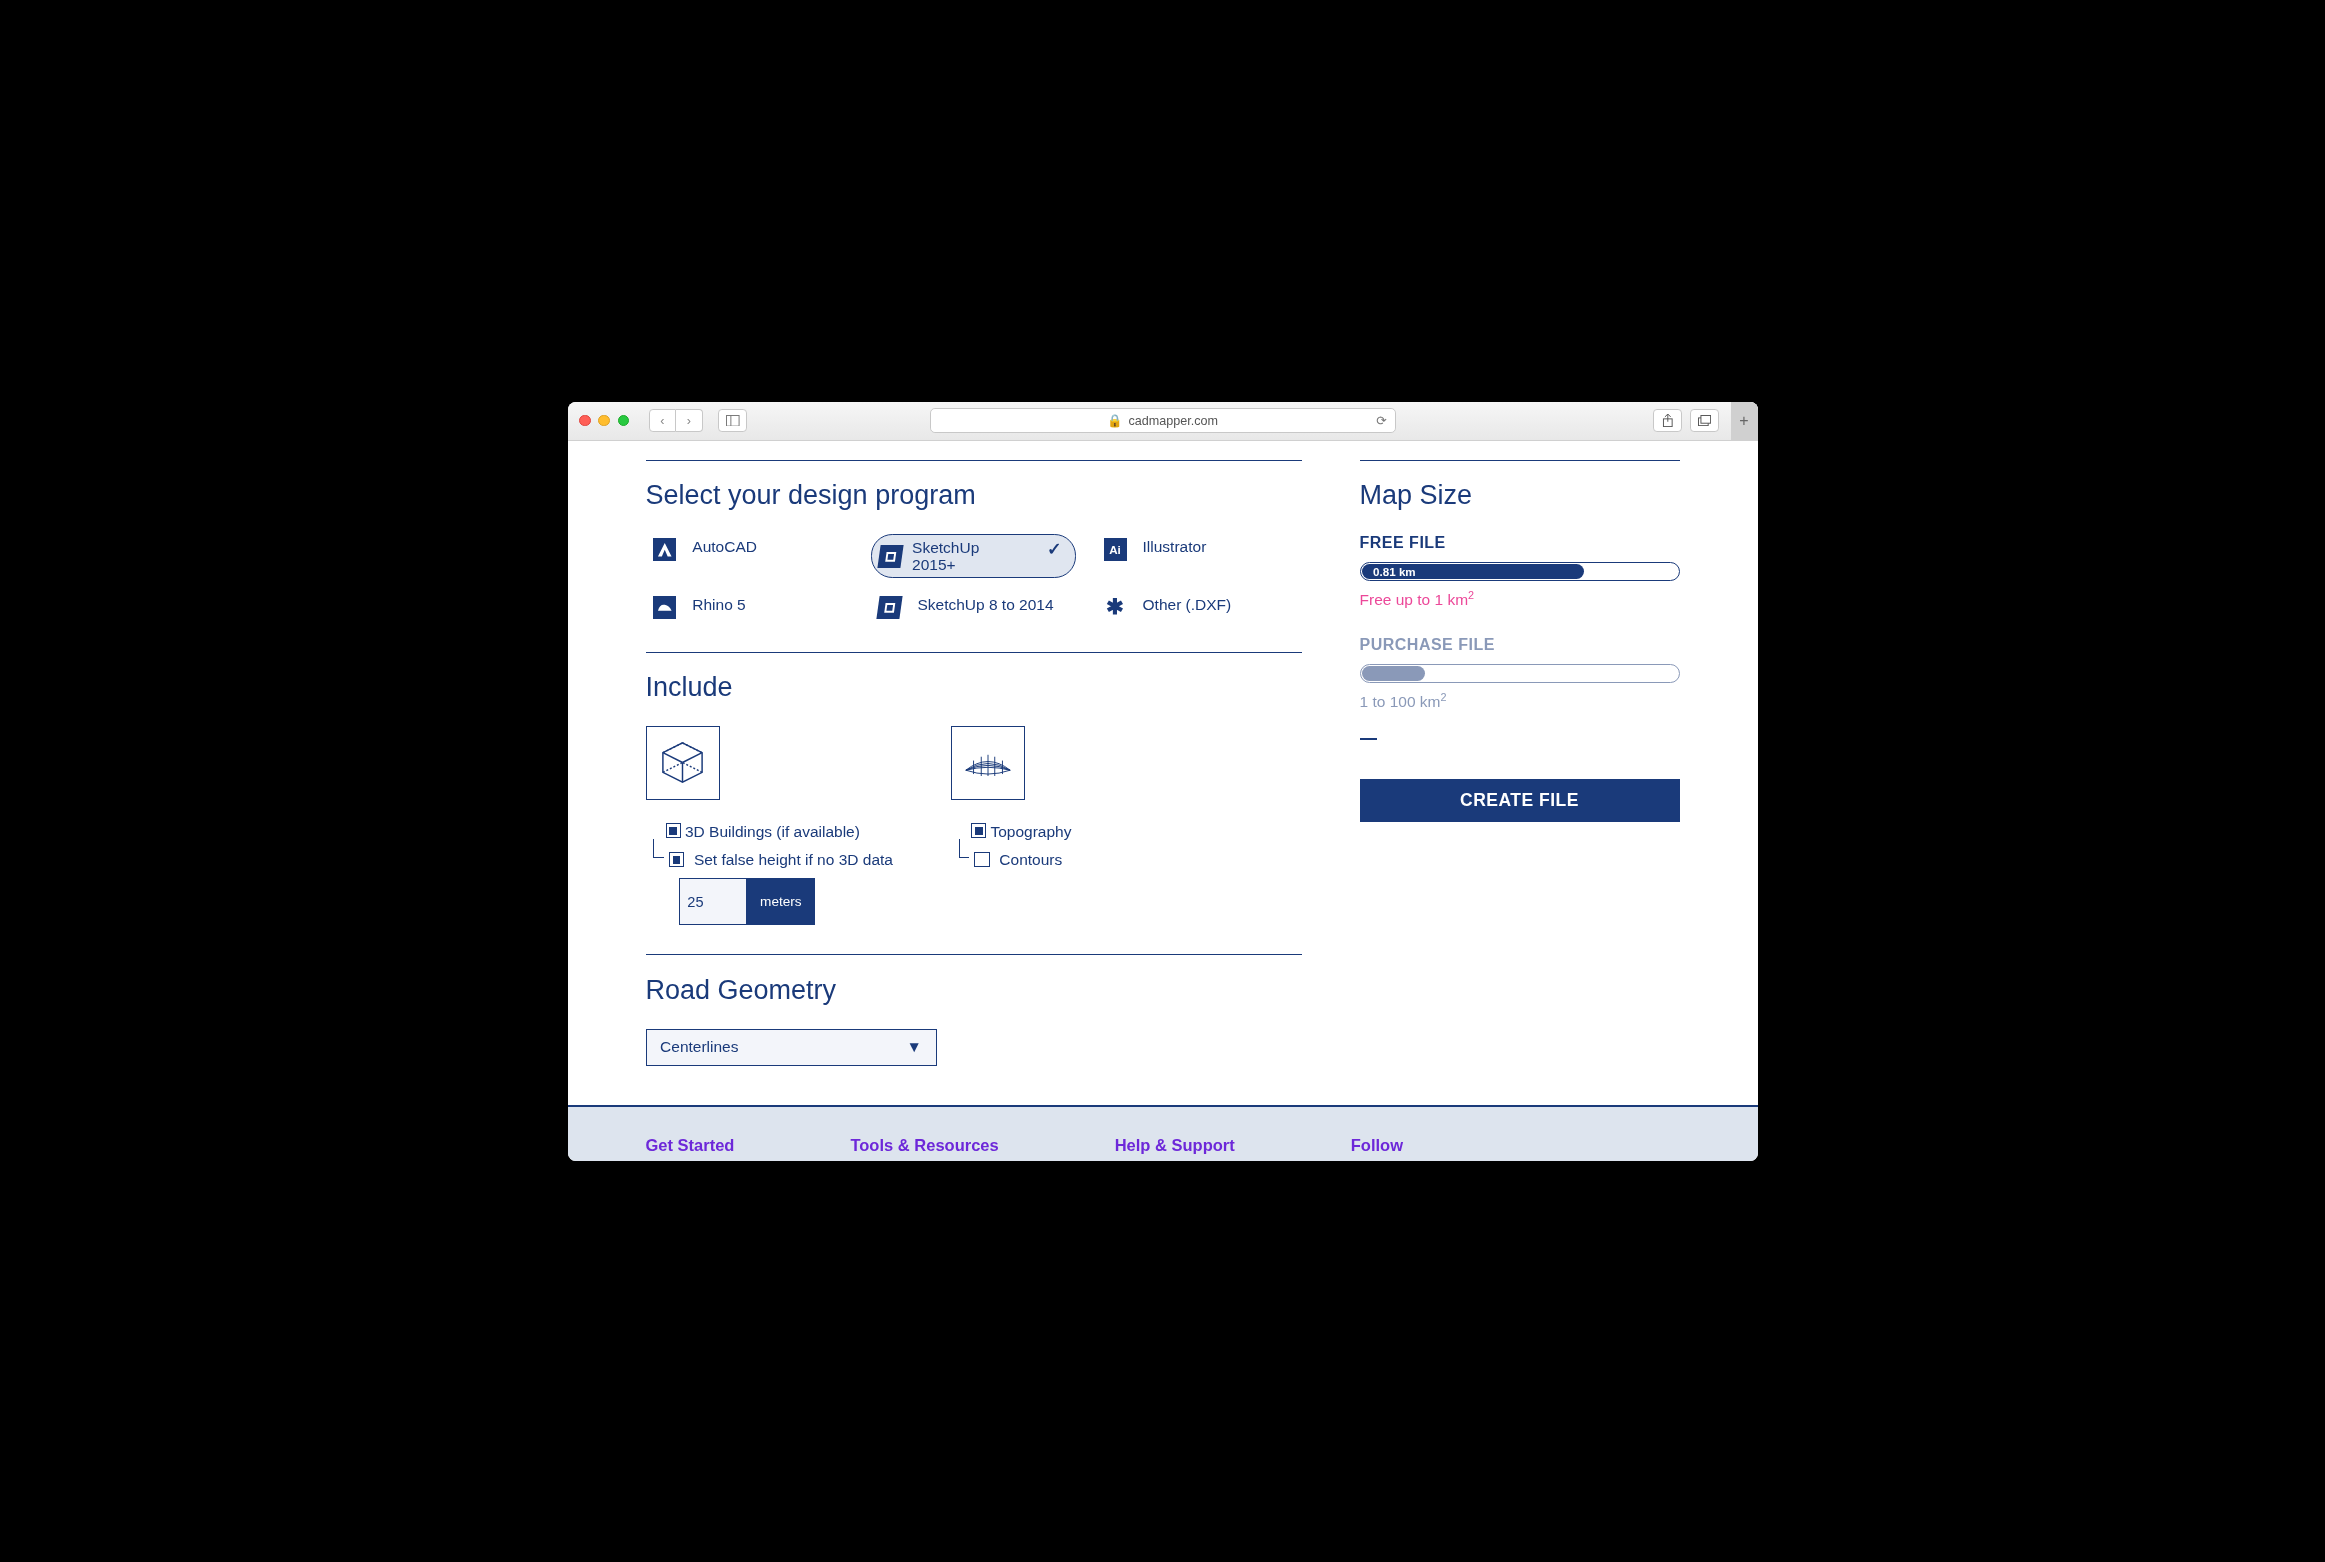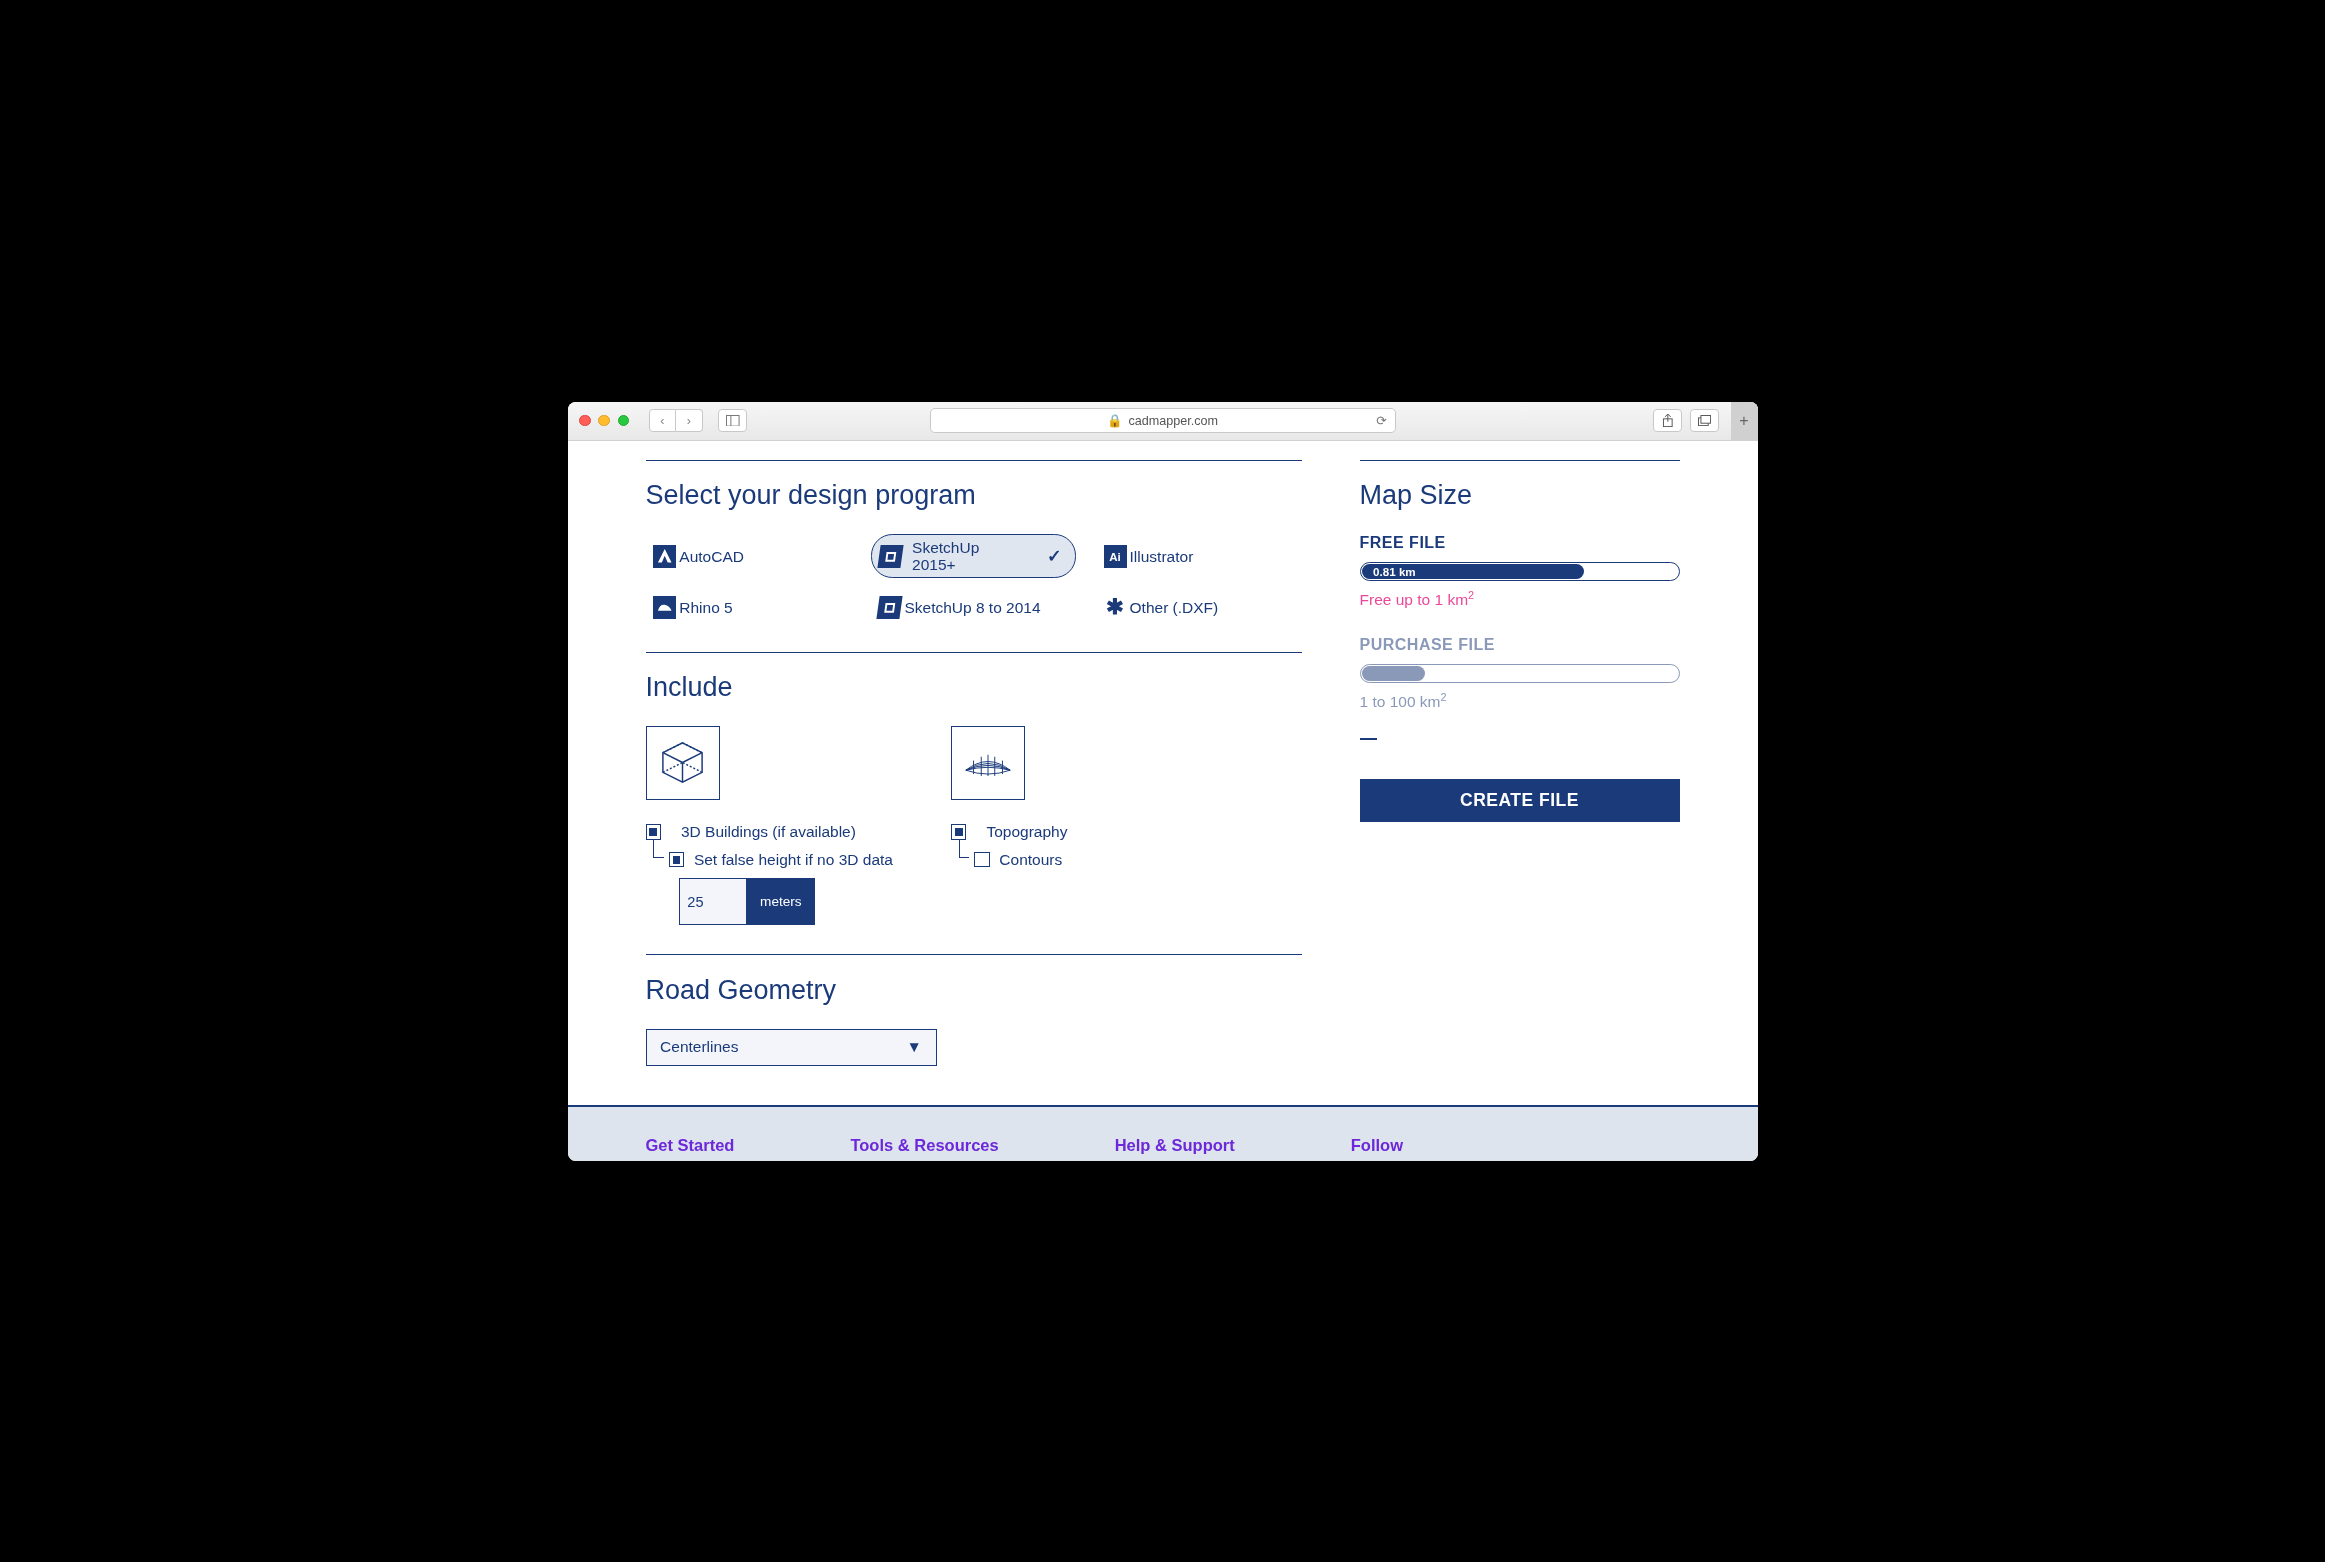--- a/index.html
+++ b/index.html
@@ -100,21 +100,21 @@
     margin-bottom: 23px;
   }
 
   .programs {
     display: grid;
     grid-template-columns: repeat(3, 1fr);
     gap: 13.6px 19.4px;
     margin-bottom: 29px;
   }
   .prog {
-    display: flex; align-items: center; gap: 3px;
+    display: flex; gap: 16px;
     color: #1a3a7a; font-size: 15.5px;
     cursor: pointer;
     padding: 3.9px 7.8px;
     border-radius: 19.4px;
   }
   .prog.selected {
     background: #e0e6f0;
     border: 1px solid #1a3a7a;
     border-radius: 21.3px;
     padding: 3.9px 13.6px 3.9px 7.8px;
@@ -132,23 +132,24 @@
 
   .include-row { display: flex; gap: 58px; margin-bottom: 29px; }
   .include-item { }
   .inc-icon-box {
     width: 74px; height: 74px;
     border: 1.9px solid #1a3a7a;
     display: flex; align-items: center; justify-content: center;
     margin-bottom: 23px;
   }
   .chk-row {
-    display: flex; align-items: center; gap: 20px;
+    display: flex; gap: 4px;
     color: #1a3a7a; font-size: 15.5px;
     margin-bottom: 9.7px;
+    margin-left: 20px;
   }
   .chk {
     width: 15.5px; height: 15.5px;
     border: 1.9px solid #1a3a7a;
     display: inline-flex; align-items: center; justify-content: center;
     cursor: pointer;
   }
   .chk.checked::after {
     content: "";
     width: 7.8px; height: 7.8px;

